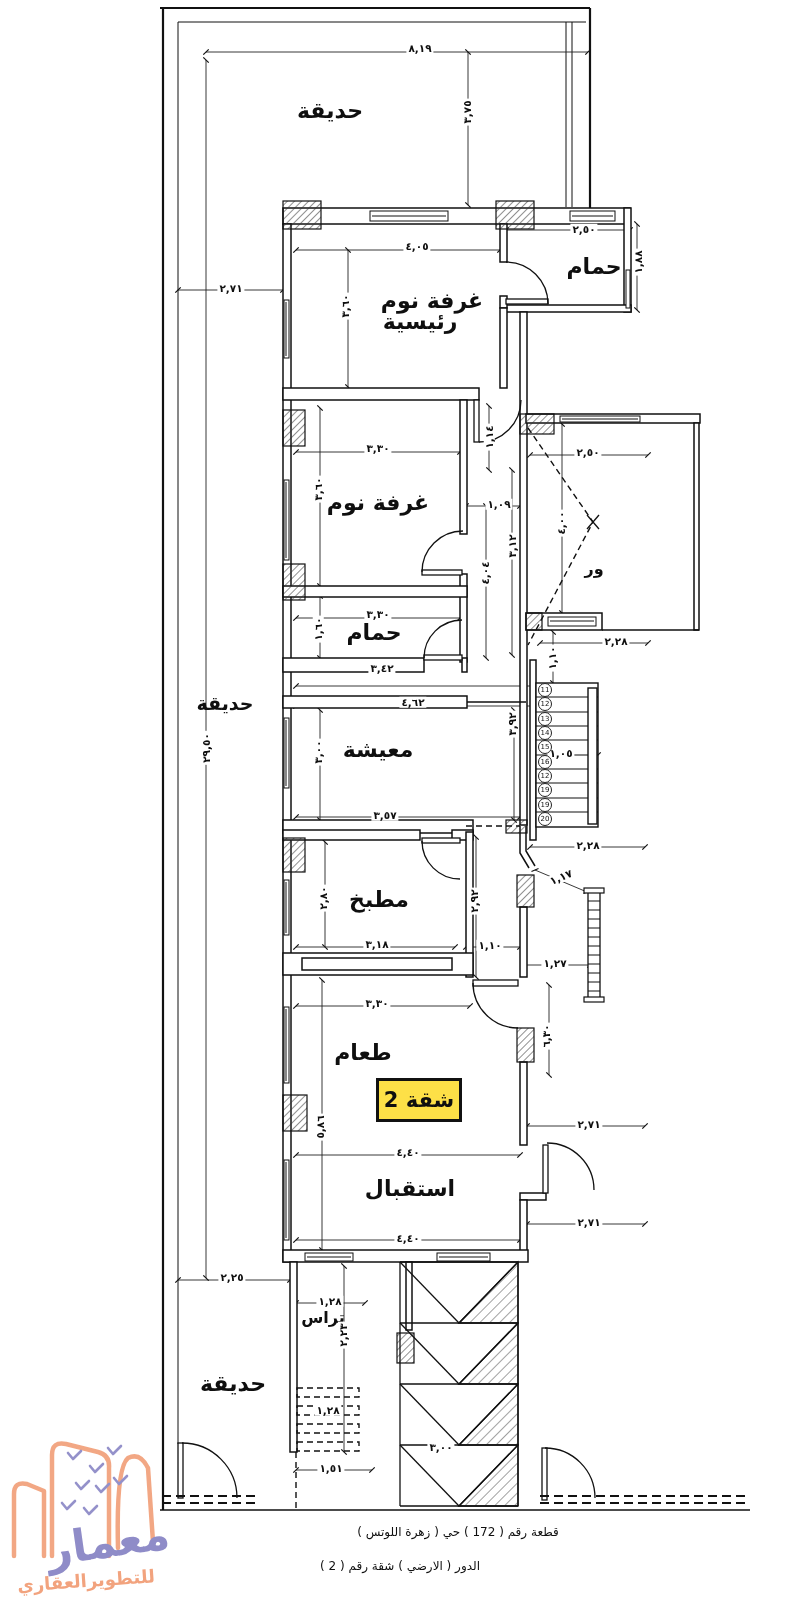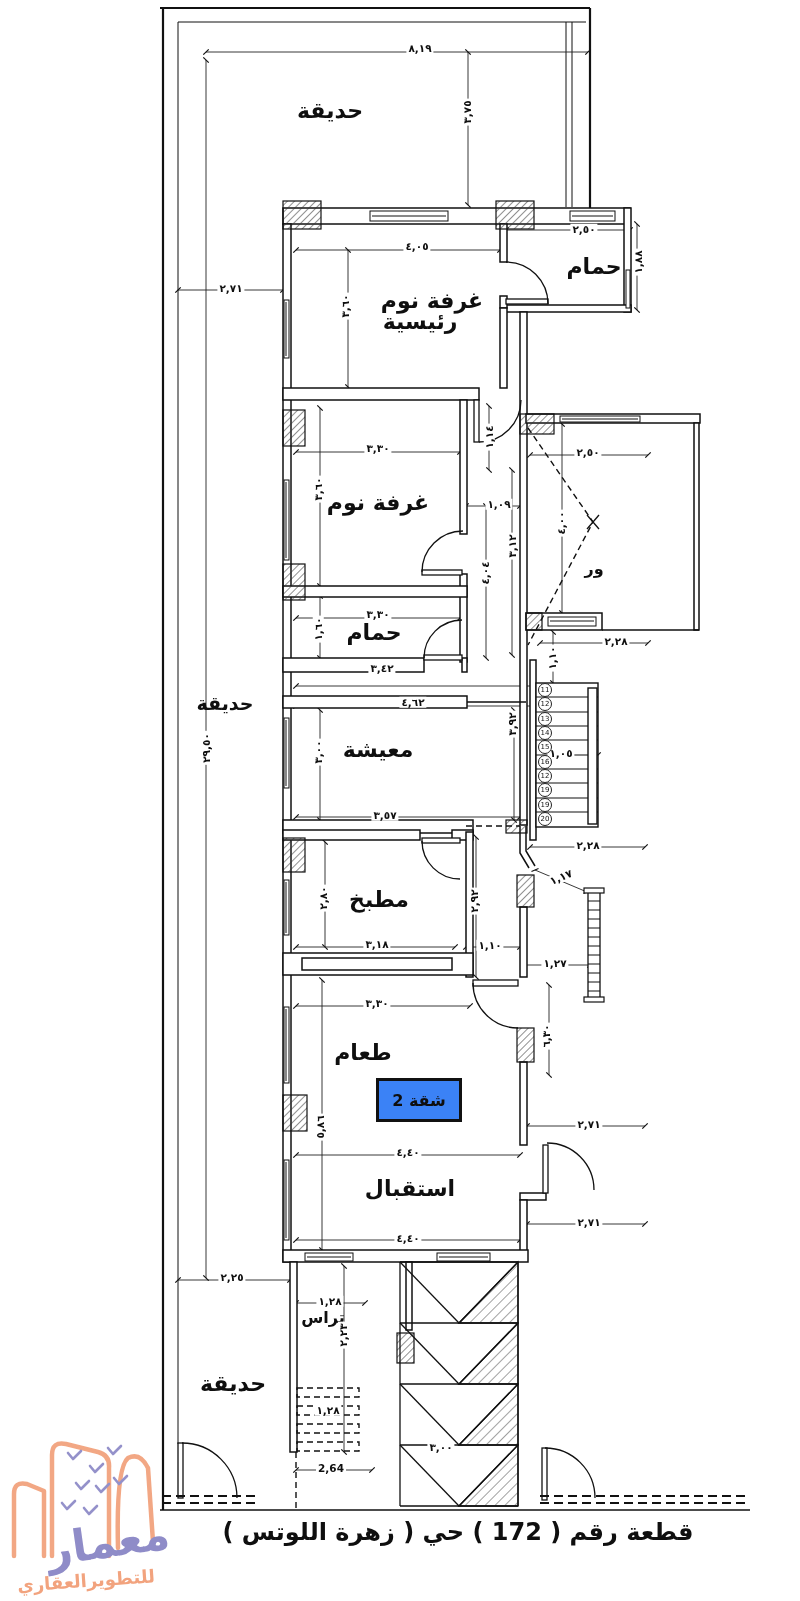--- a/index.html
+++ b/index.html
@@ -12,23 +12,23 @@
   .big{font-size:22px;}
   .mid{font-size:19px;}
   .sm{font-size:16px;}
   .dim{font-size:10.5px;background:#fff;padding:0 2px;font-weight:bold;}
   .v{transform:translate(-50%,-50%) rotate(-90deg);}
   .r23{transform:translate(-50%,-50%) rotate(-23deg);}
   .stepnum{position:absolute;width:12px;height:12px;border:1px solid #222;border-radius:50%;
            font-size:7px;display:flex;align-items:center;justify-content:center;background:#fff;
            transform:translate(-50%,-50%);color:#111;}
   .badge{position:absolute;left:376px;top:1078px;width:80px;height:38px;border:3px solid #111;
-         background:#3b82f6;font-weight:bold;font-size:16px;display:flex;align-items:center;
+         background:#fde047;font-weight:bold;font-size:21px;display:flex;align-items:center;
          justify-content:center;direction:rtl;}
-  .footer{position:absolute;transform:translate(-50%,-50%);font-size:24px;font-weight:bold;
+  .footer{position:absolute;transform:translate(-50%,-50%);font-size:12px;font-weight:normal;
           white-space:nowrap;direction:rtl;text-align:center;}
   .wm-name{position:absolute;left:44px;top:1516px;width:128px;text-align:center;font-size:44px;
            font-weight:bold;transform:rotate(-8deg);direction:rtl;}
   .wm-tag{position:absolute;left:6px;top:1570px;width:160px;text-align:center;font-size:18px;
           font-weight:bold;transform:rotate(-4deg);direction:rtl;}
   .dl{stroke:#222;stroke-width:0.9;marker-start:url(#tk);marker-end:url(#tk);}
   .bnd{stroke:#111;fill:none;}
   .w{fill:#fff;stroke:#111;stroke-width:1.5;}
   .hc{fill:url(#hat);stroke:#111;stroke-width:1.2;}
   .win{fill:#fff;stroke:#111;stroke-width:1;}
@@ -369,33 +369,34 @@
 <span class="lab dim v" style="left:546px;top:1036px">٦,٣٠</span>
 <span class="lab dim v" style="left:320px;top:1127px">٥,٨٦</span>
 <span class="lab dim" style="left:408px;top:1152px">٤,٤٠</span>
 <span class="lab dim" style="left:408px;top:1238px">٤,٤٠</span>
 <span class="lab dim" style="left:589px;top:1124px">٢,٧١</span>
 <span class="lab dim" style="left:589px;top:1222px">٢,٧١</span>
 <span class="lab dim" style="left:232px;top:1277px">٢,٢٥</span>
 <span class="lab dim" style="left:330px;top:1301px">١,٢٨</span>
 <span class="lab dim v" style="left:343px;top:1335px">٢,٢٣</span>
 <span class="lab dim" style="left:328px;top:1410px">١,٢٨</span>
-<span class="lab dim" style="left:331px;top:1468px">2,64</span>
+<span class="lab dim" style="left:331px;top:1468px">١,٥١</span>
 <span class="lab dim" style="left:441px;top:1447px">٣,٠٠</span>
 <span class="lab dim v" style="left:206px;top:748px">٢٩,٥٠</span>
 
 <span class="stepnum" style="left:545px;top:690px">11</span>
 <span class="stepnum" style="left:545px;top:704px">12</span>
 <span class="stepnum" style="left:545px;top:719px">13</span>
 <span class="stepnum" style="left:545px;top:733px">14</span>
 <span class="stepnum" style="left:545px;top:747px">15</span>
 <span class="stepnum" style="left:545px;top:762px">16</span>
 <span class="stepnum" style="left:545px;top:776px">12</span>
 <span class="stepnum" style="left:545px;top:790px">19</span>
 <span class="stepnum" style="left:545px;top:805px">19</span>
 <span class="stepnum" style="left:545px;top:819px">20</span>
 
 <div class="footer" style="left:458px;top:1532px">قطعة رقم ( 172 ) حي ( زهرة اللوتس )</div>
+<div class="footer" style="left:400px;top:1566px">الدور ( الارضي ) شقة رقم ( 2 )</div>
 
 <div class="wm-name" style="color:#8f8cc8">معمار</div>
 <div class="wm-tag" style="color:#f2a37e">للتطويرالعقاري</div>
 
 </div>
 
 </body></html>

